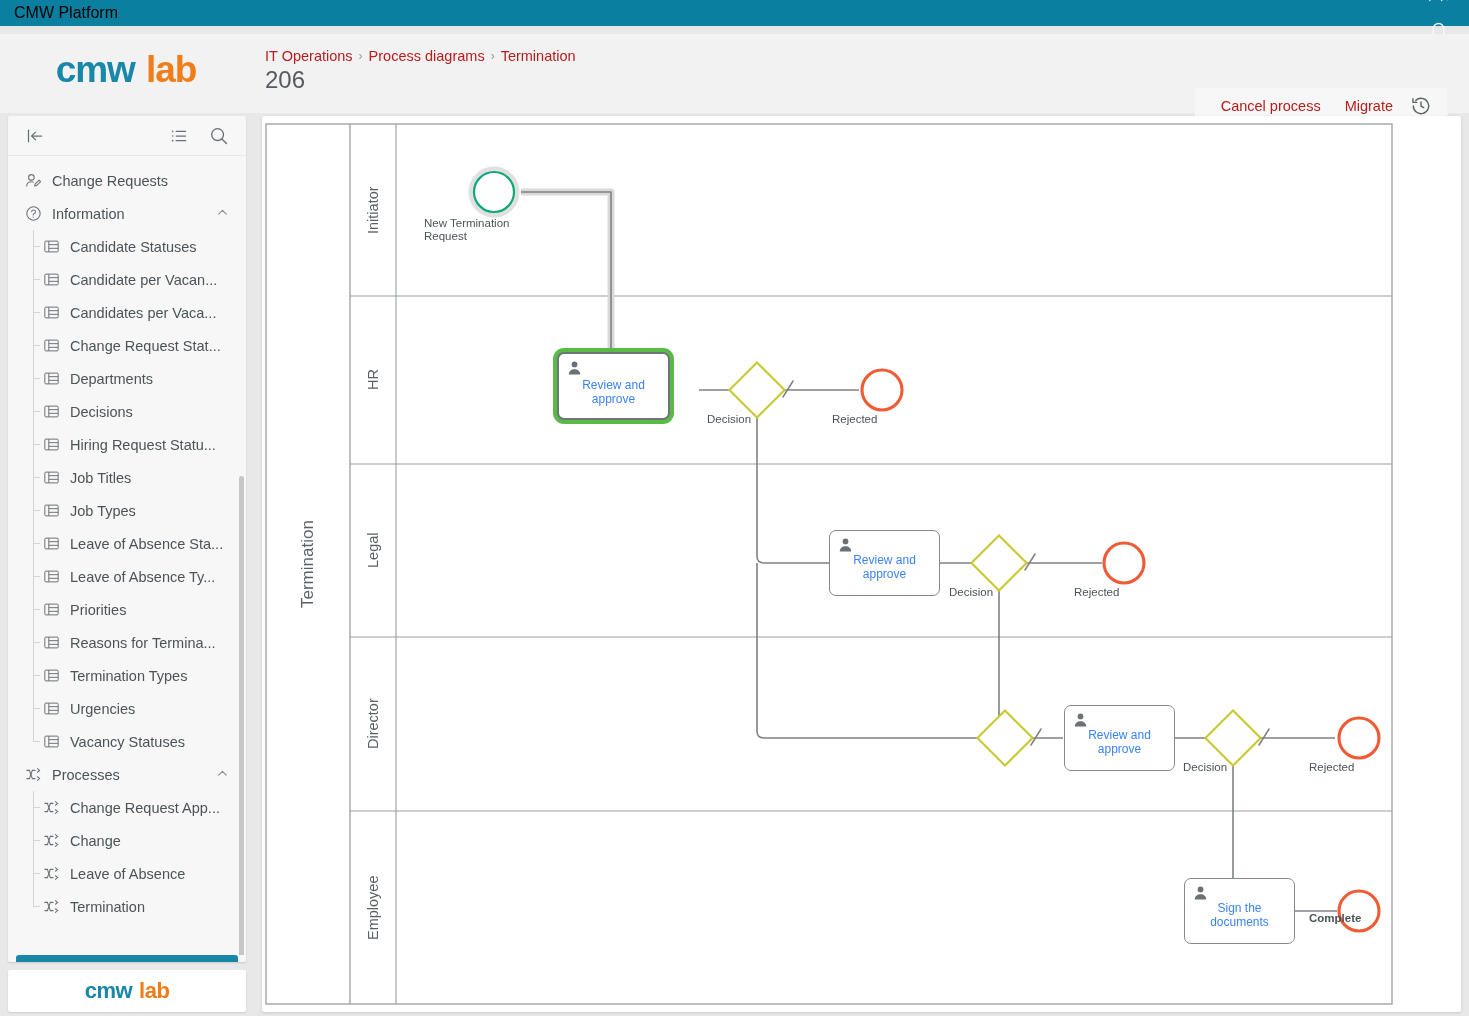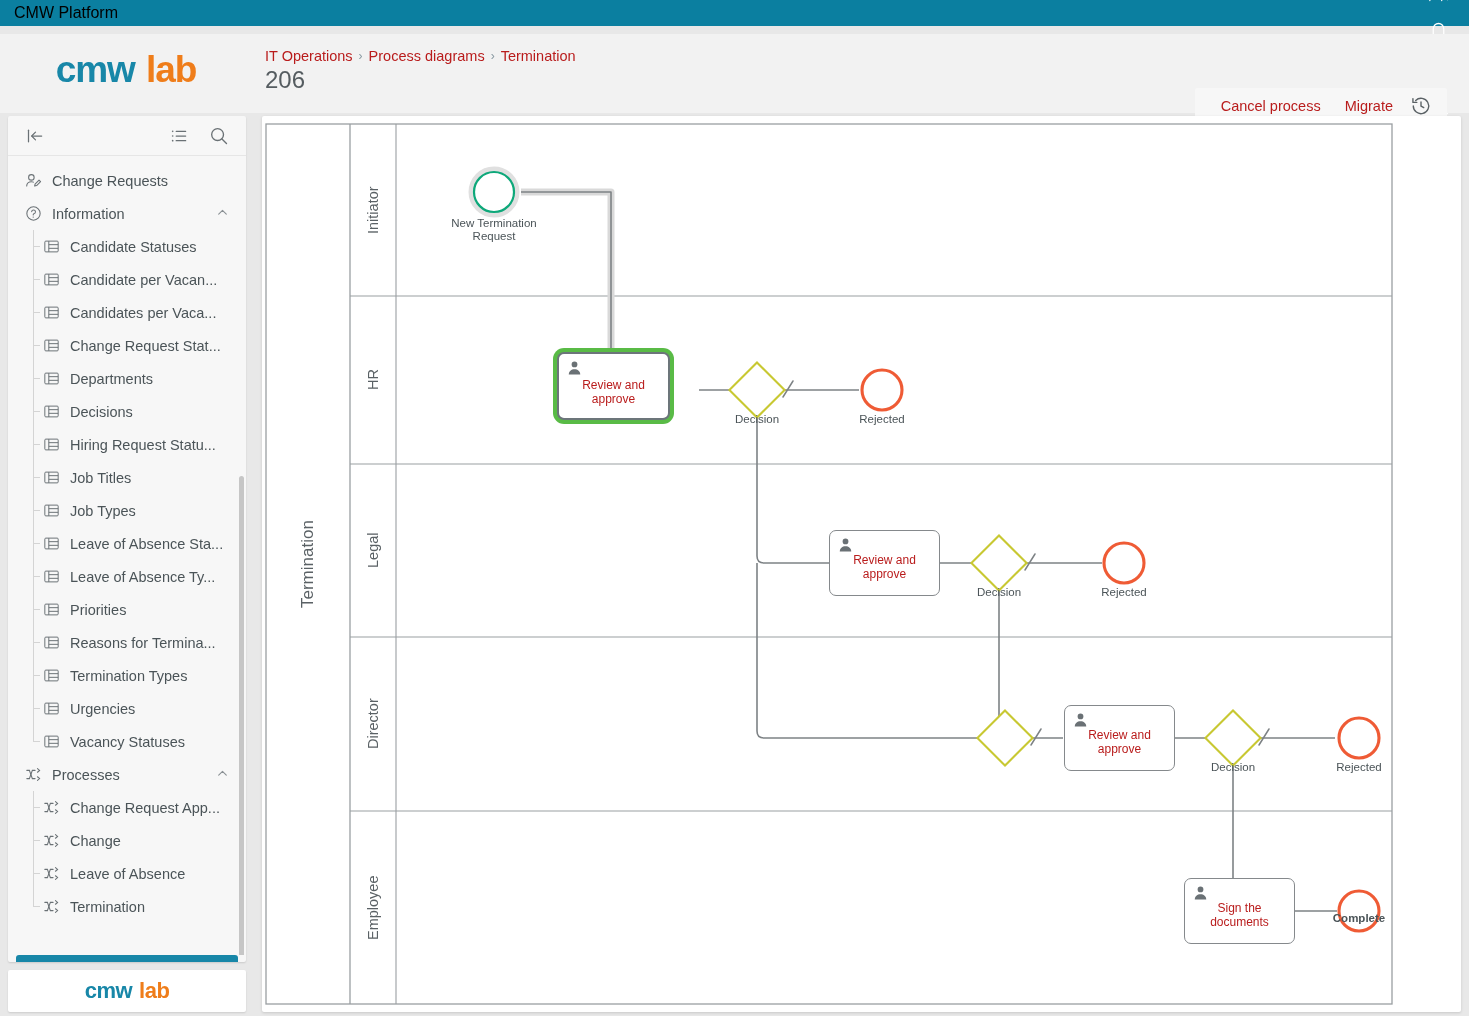--- a/index.html
+++ b/index.html
@@ -175,27 +175,27 @@
   }
   .pool-label {
     position: absolute;
     writing-mode: vertical-rl; transform: rotate(180deg);
     font-size: 17px; color: #5a6165;
     display: flex; align-items: center; justify-content: center;
     white-space: nowrap;
   }
 
   .node-label {
-    position: absolute; text-align: center;
+    position: absolute; 
     font-size: 11.5px; color: #4b5458; line-height: 13px;
     white-space: nowrap;
   }
   .task-text {
     position: absolute; text-align: center;
-    font-size: 12px; color: #b91c1c; line-height: 14px;
+    font-size: 12px; color: #3b82f6; line-height: 14px;
     width: 100%; left: 0;
   }
   .task-box {
     position: absolute; background: #ffffff;
     border: 1.4px solid #85898c; border-radius: 7px;
     display: flex; align-items: center; justify-content: center;
   }
   .task-box.active {
     border: 2px solid #6c757a;
     box-shadow: 0 0 0 4px #59bb46;

